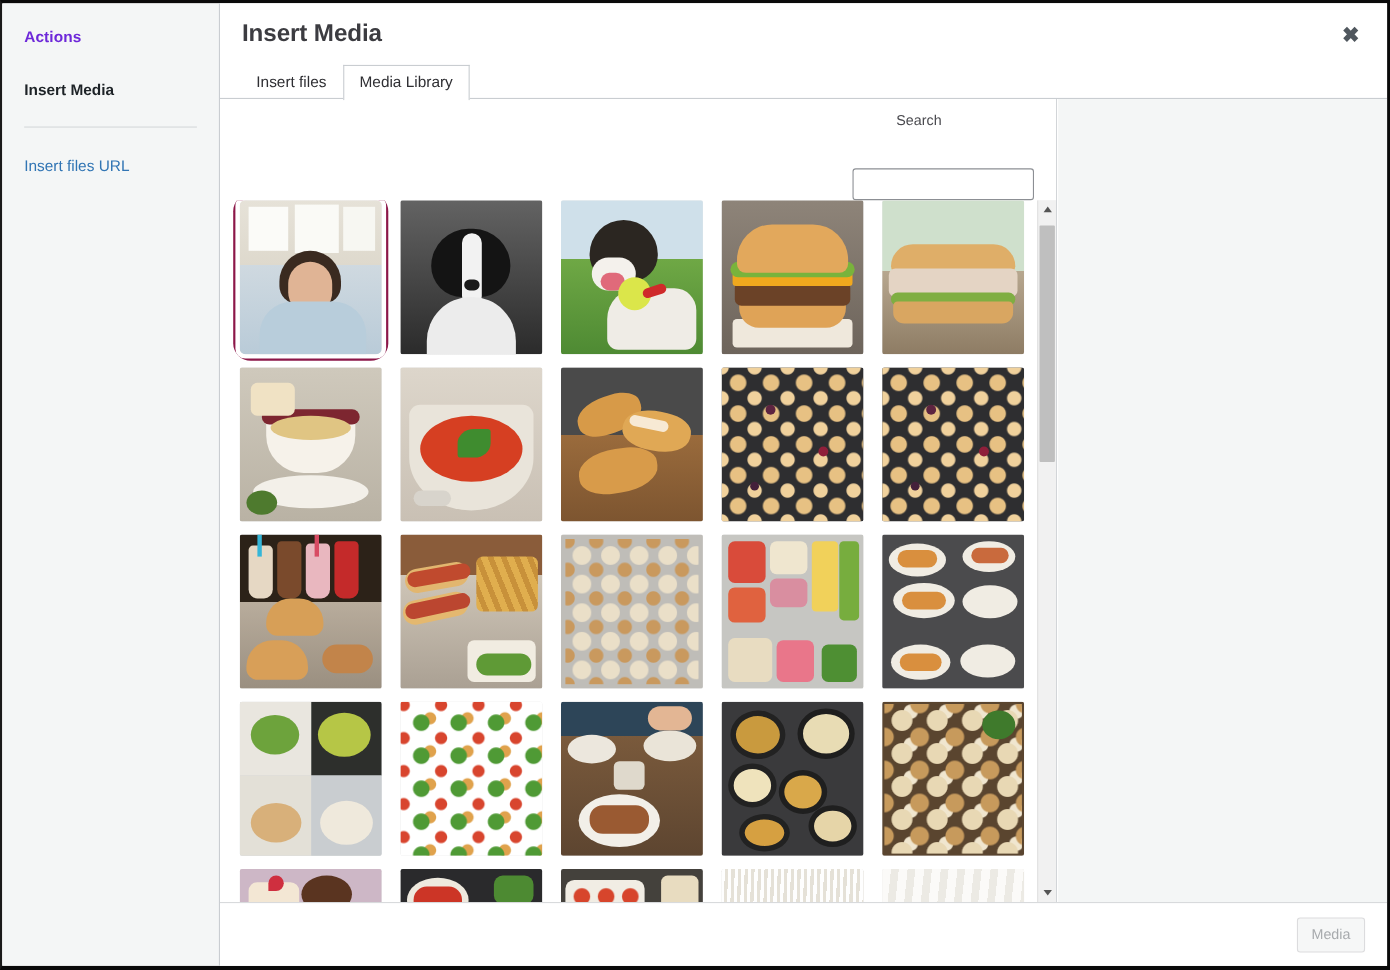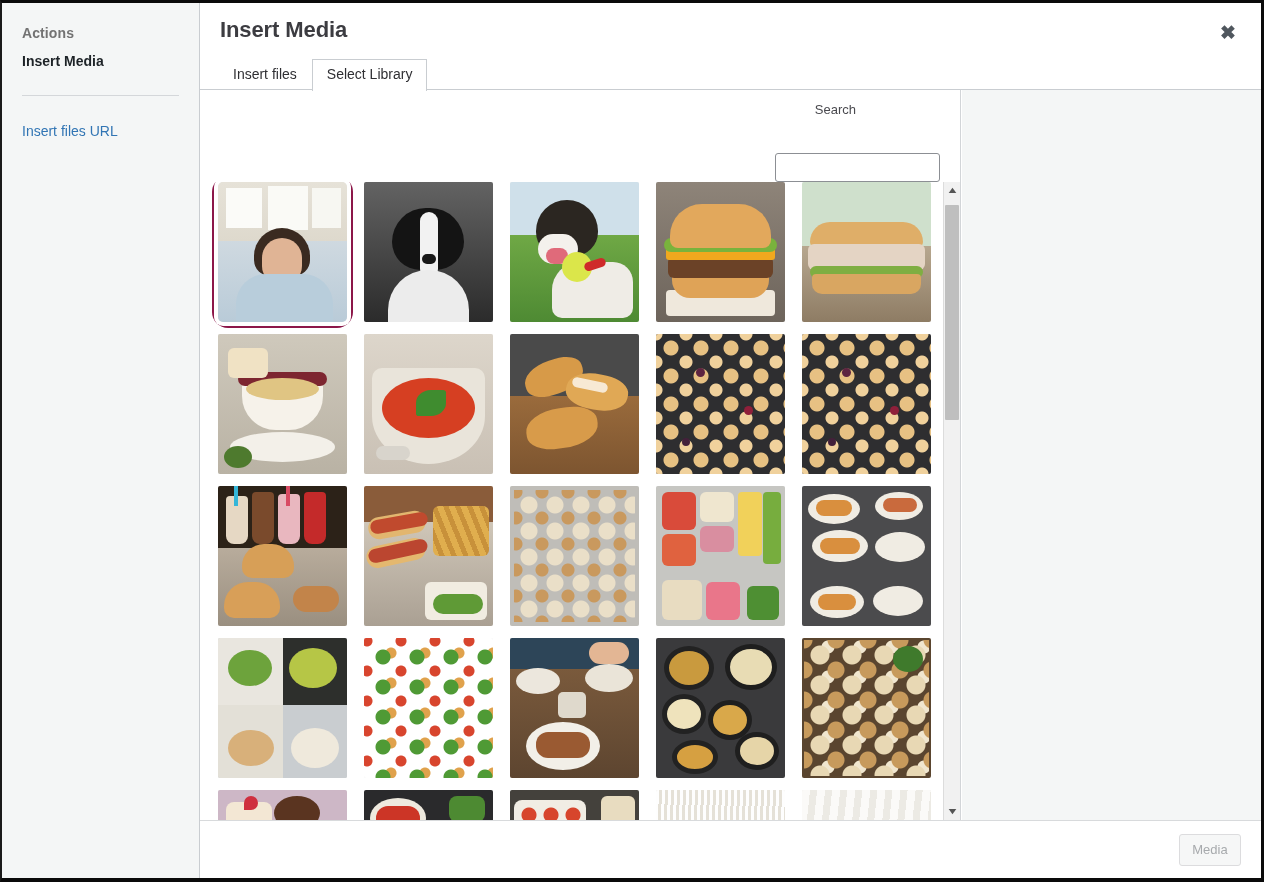--- a/index.html
+++ b/index.html
@@ -31,23 +31,23 @@
     width: 198px;
     flex: 0 0 198px;
     height: 100%;
     background: #f4f6f6;
     border-right: 1px solid #c9cdd1;
     padding: 22px 20px 0 20px;
   }
   .sidebar-heading {
     font-size: 14px;
     font-weight: bold;
-    color: #737373;
+    color: #6d28d9;
     letter-spacing: .1px;
-    margin-bottom: 12px;
+    margin-bottom: 32px;
   }
   .sidebar-entry {
     font-size: 14px;
     font-weight: bold;
     color: #1d2327;
     margin-bottom: 26px;
     cursor: pointer;
   }
   .sidebar-divider {
     height: 1px;
@@ -614,21 +614,21 @@
 
   <section id="modal-main">
 
     <header id="modal-header">
       <h1 id="modal-title">Insert Media</h1>
       <button id="close-button">✖</button>
     </header>
 
     <nav id="tab-strip">
       <button class="tab">Insert files</button>
-      <button class="tab active">Select Library</button>
+      <button class="tab active">Media Library</button>
     </nav>
 
     <div id="modal-body">
 
       <div id="library-column">
 
         <div id="search-area">
           <label id="search-label">Search</label>
           <input id="search-input" type="text" value="" style="">
         </div>

